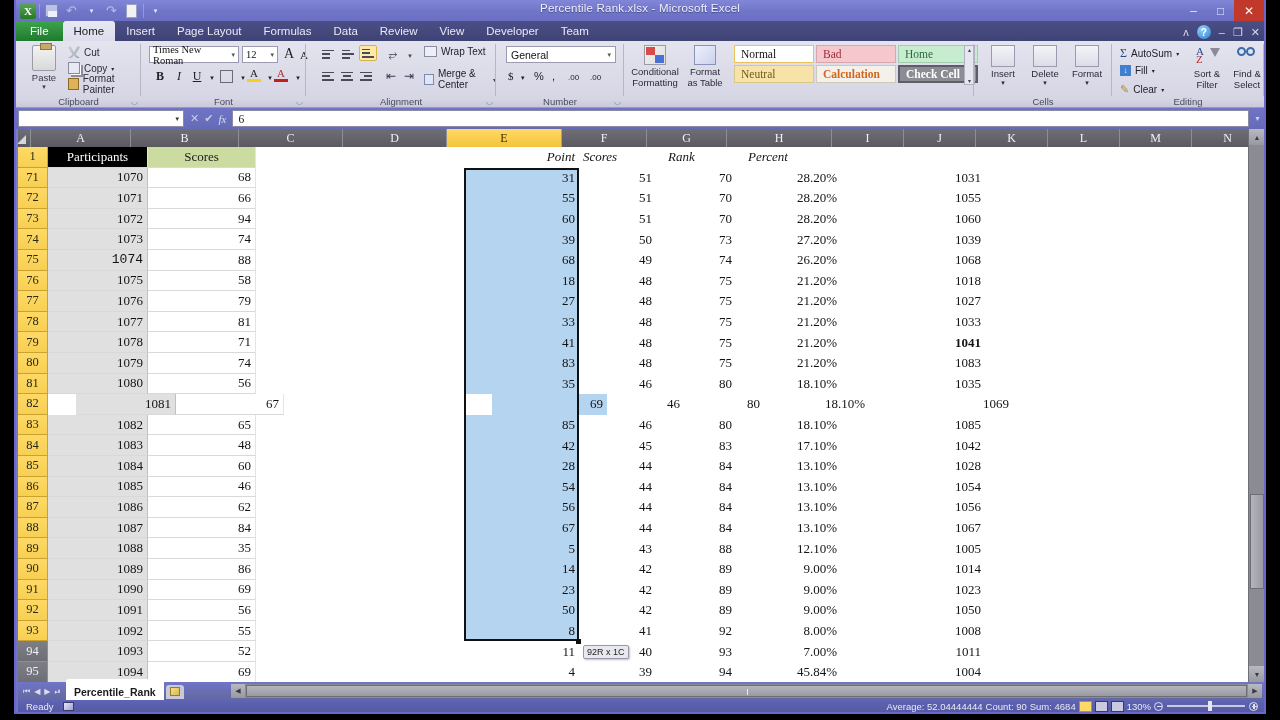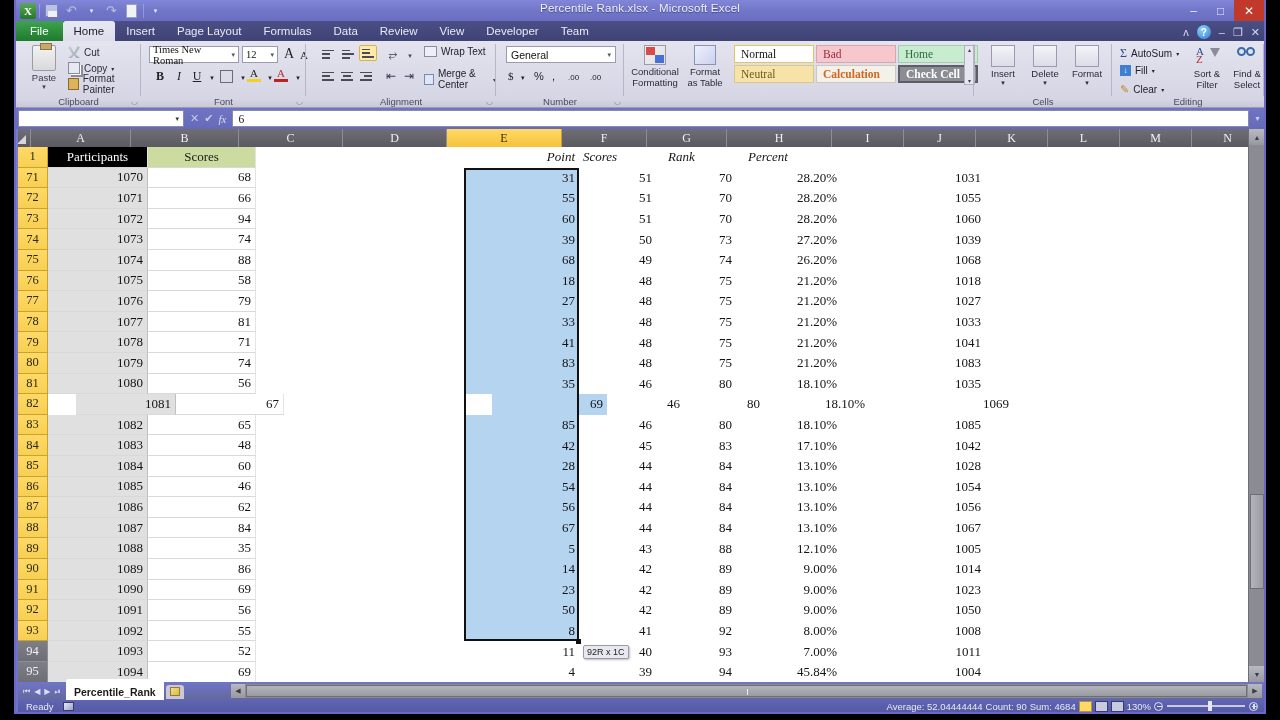--- a/index.html
+++ b/index.html
@@ -780,21 +780,21 @@
             <div class="cell right" style="width: 105px; flex: 0 0 105px; border-right: none; border-bottom: none; padding-right: 12px;">27.20%</div>
             <div class="cell blank" style="width: 72px; flex: 0 0 72px; border-right: none; border-bottom: none;"></div>
             <div class="cell right" style="width: 72px; flex: 0 0 72px; border-right: none; border-bottom: none; padding-right: 12px;">1039</div>
             <div class="cell blank" style="width: 72px; flex: 0 0 72px; border-right: none; border-bottom: none;"></div>
             <div class="cell blank" style="width: 72px; flex: 0 0 72px; border-right: none; border-bottom: none;"></div>
             <div class="cell blank" style="width: 72px; flex: 0 0 72px; border-right: none; border-bottom: none;"></div>
             <div class="cell blank" style="width: 72px; flex: 0 0 72px; border-right: none; border-bottom: none;"></div>
           </div>
           <div class="row" style="top: 103px; height: 20.6px;">
             <div class="rh">75</div>
-            <div class="cell right colA" style="width: 100px; flex: 0 0 100px;">1074</div>
+            <div class="cell right colA" style="width: 100px; flex: 0 0 100px; font-family: Liberation Mono, monospace;">1074</div>
             <div class="cell right" style="width: 108px; flex: 0 0 108px;">88</div>
             <div class="cell blank" style="width: 104px; flex: 0 0 104px; border-right: none; border-bottom: none;"></div>
             <div class="cell blank" style="width: 104px; flex: 0 0 104px; border-right: none; border-bottom: none;"></div>
             <div class="cell right selcol" style="width: 115px; flex: 0 0 115px; border-right: none; border-bottom: none;">68</div>
             <div class="cell right" style="width: 85px; flex: 0 0 85px; border-right: none; border-bottom: none; padding-right: 12px;">49</div>
             <div class="cell right" style="width: 80px; flex: 0 0 80px; border-right: none; border-bottom: none; padding-right: 12px;">74</div>
             <div class="cell right" style="width: 105px; flex: 0 0 105px; border-right: none; border-bottom: none; padding-right: 12px;">26.20%</div>
             <div class="cell blank" style="width: 72px; flex: 0 0 72px; border-right: none; border-bottom: none;"></div>
             <div class="cell right" style="width: 72px; flex: 0 0 72px; border-right: none; border-bottom: none; padding-right: 12px;">1068</div>
             <div class="cell blank" style="width: 72px; flex: 0 0 72px; border-right: none; border-bottom: none;"></div>
@@ -857,21 +857,21 @@
             <div class="rh">79</div>
             <div class="cell right colA" style="width: 100px; flex: 0 0 100px;">1078</div>
             <div class="cell right" style="width: 108px; flex: 0 0 108px;">71</div>
             <div class="cell blank" style="width: 104px; flex: 0 0 104px; border-right: none; border-bottom: none;"></div>
             <div class="cell blank" style="width: 104px; flex: 0 0 104px; border-right: none; border-bottom: none;"></div>
             <div class="cell right selcol" style="width: 115px; flex: 0 0 115px; border-right: none; border-bottom: none;">41</div>
             <div class="cell right" style="width: 85px; flex: 0 0 85px; border-right: none; border-bottom: none; padding-right: 12px;">48</div>
             <div class="cell right" style="width: 80px; flex: 0 0 80px; border-right: none; border-bottom: none; padding-right: 12px;">75</div>
             <div class="cell right" style="width: 105px; flex: 0 0 105px; border-right: none; border-bottom: none; padding-right: 12px;">21.20%</div>
             <div class="cell blank" style="width: 72px; flex: 0 0 72px; border-right: none; border-bottom: none;"></div>
-            <div class="cell right" style="width: 72px; flex: 0 0 72px; border-right: none; border-bottom: none; padding-right: 12px;">1041</div>
+            <div class="cell right" style="width: 72px; flex: 0 0 72px; border-right: none; border-bottom: none; padding-right: 12px; font-weight: bold;">1041</div>
             <div class="cell blank" style="width: 72px; flex: 0 0 72px; border-right: none; border-bottom: none;"></div>
             <div class="cell blank" style="width: 72px; flex: 0 0 72px; border-right: none; border-bottom: none;"></div>
             <div class="cell blank" style="width: 72px; flex: 0 0 72px; border-right: none; border-bottom: none;"></div>
             <div class="cell blank" style="width: 72px; flex: 0 0 72px; border-right: none; border-bottom: none;"></div>
           </div>
           <div class="row" style="top: 206px; height: 20.6px;">
             <div class="rh">80</div>
             <div class="cell right colA" style="width: 100px; flex: 0 0 100px;">1079</div>
             <div class="cell right" style="width: 108px; flex: 0 0 108px;">74</div>
             <div class="cell blank" style="width: 104px; flex: 0 0 104px; border-right: none; border-bottom: none;"></div>

